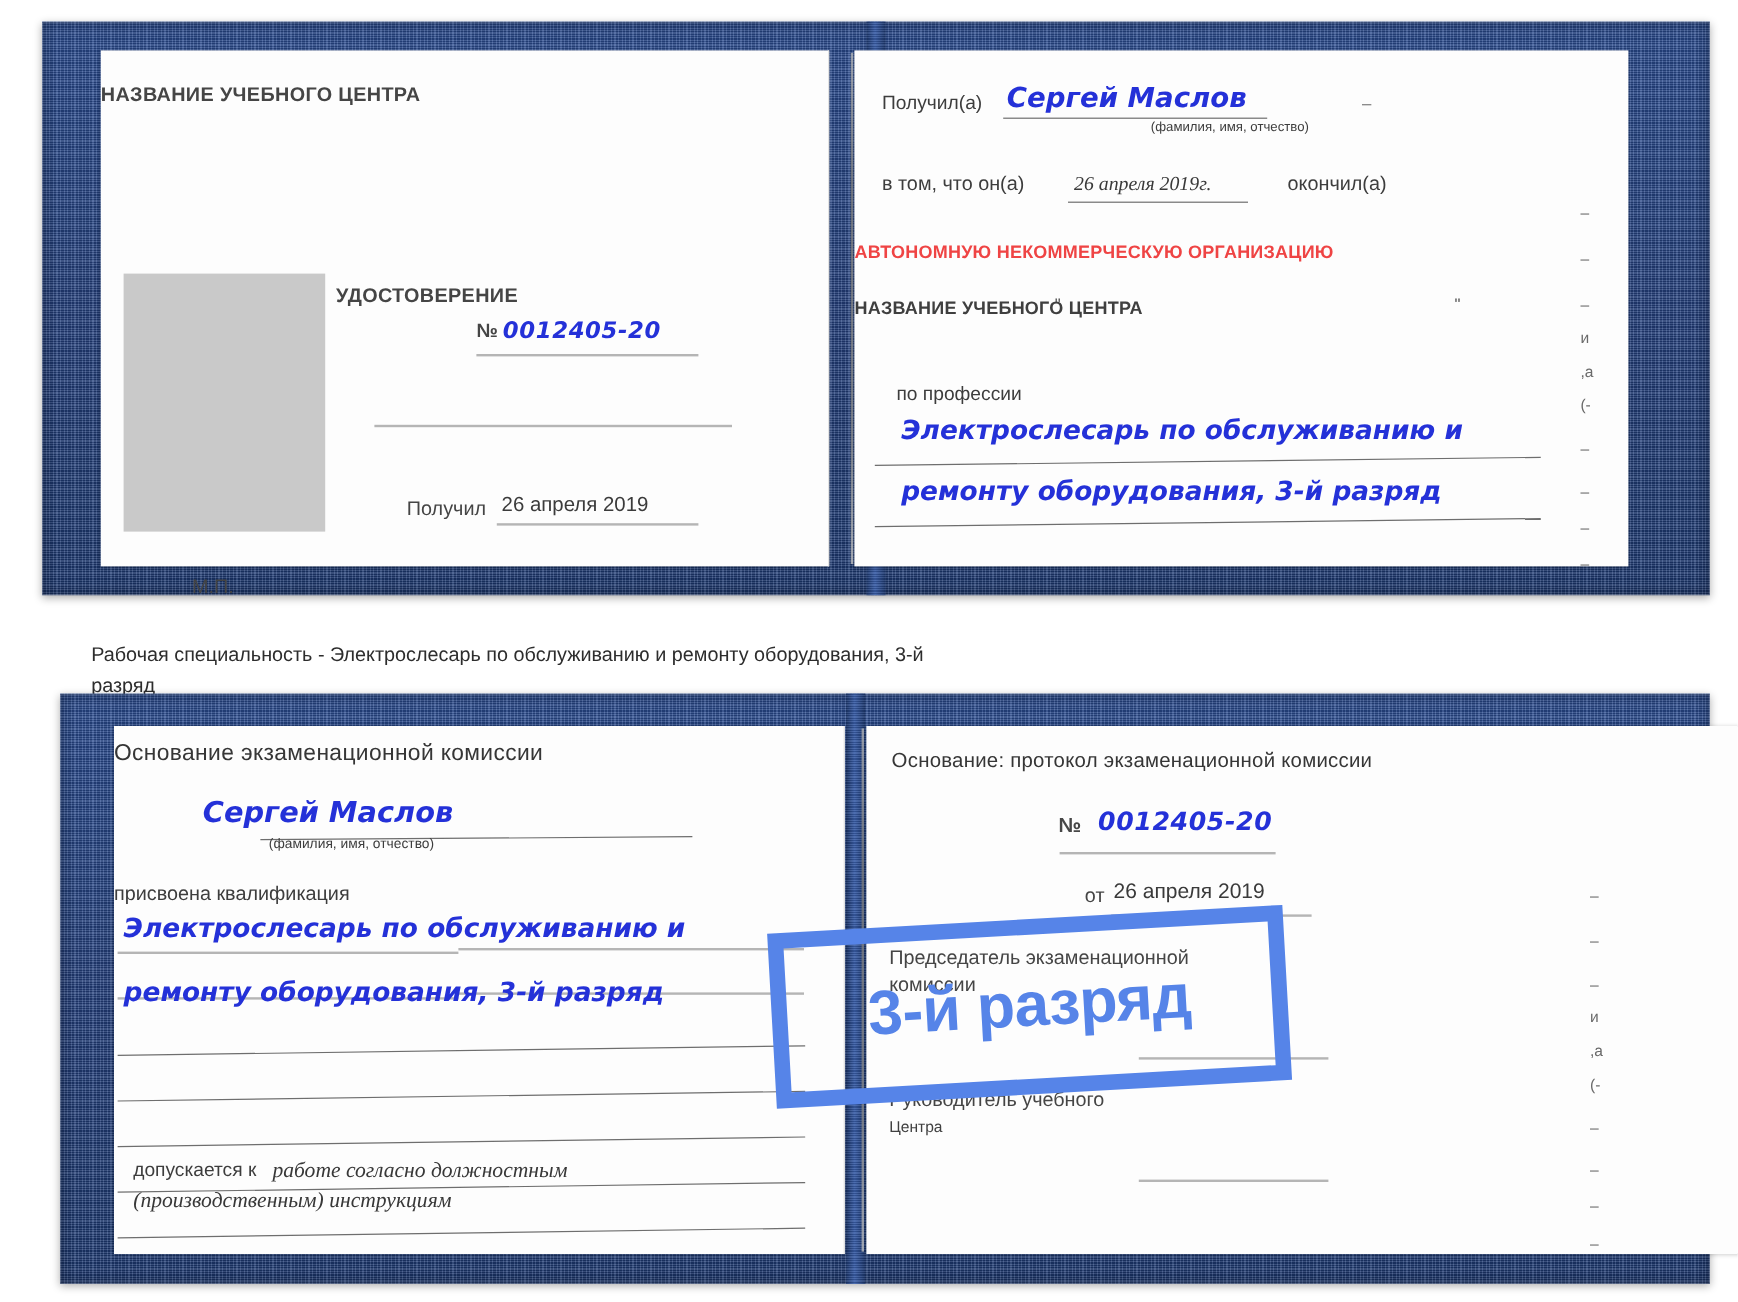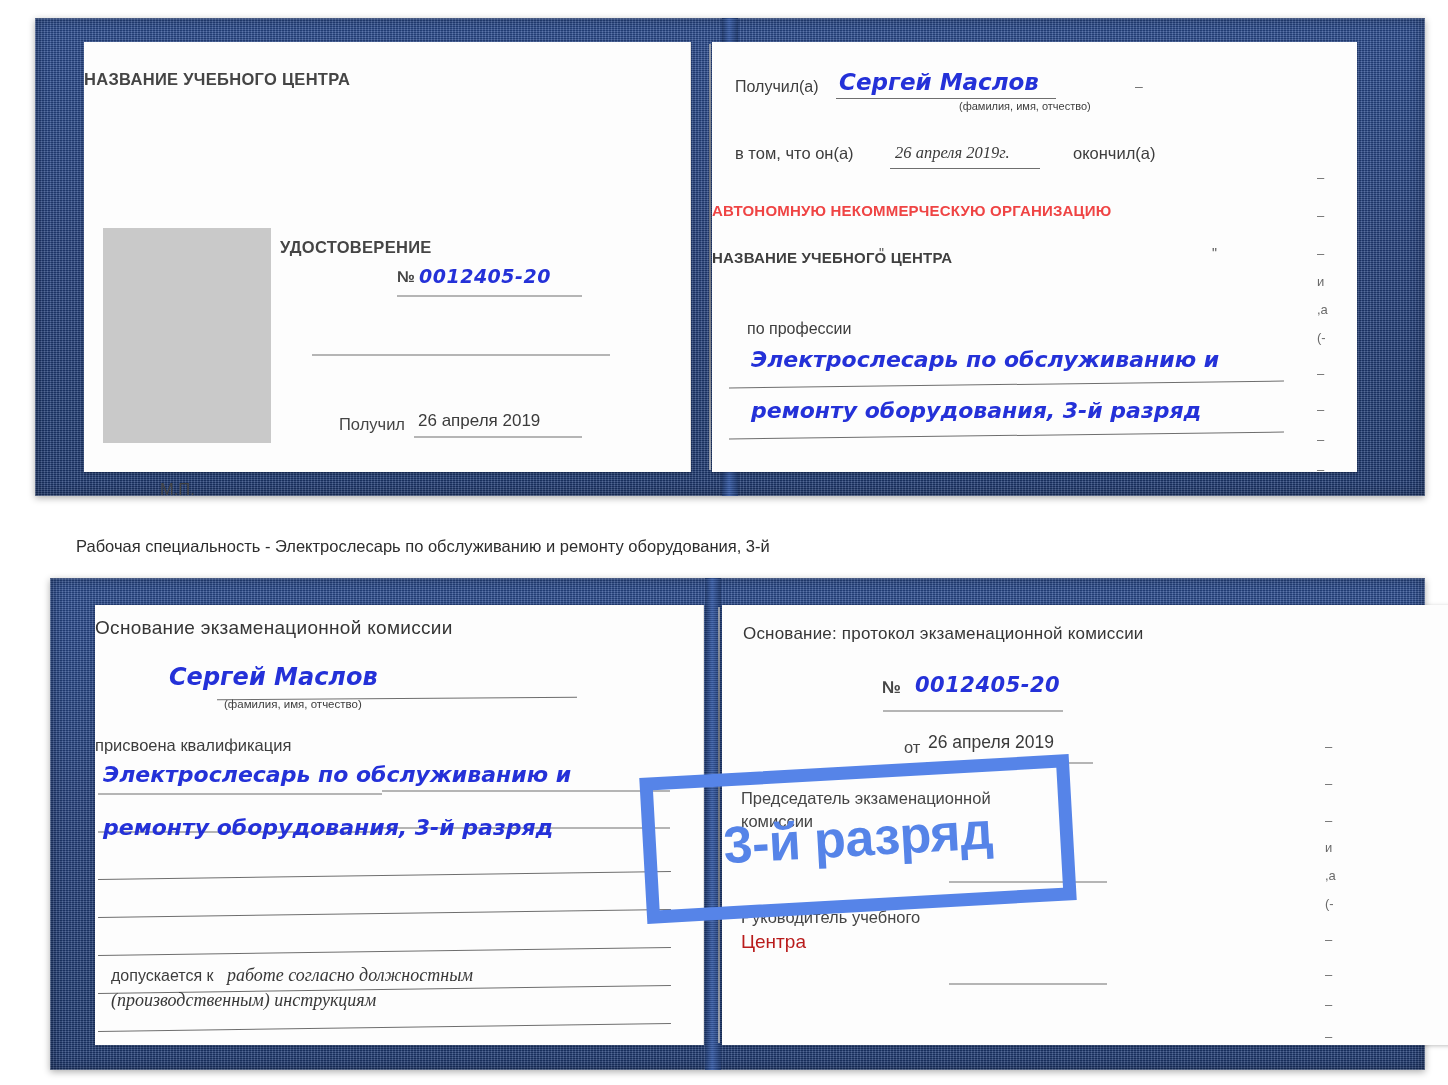--- a/index.html
+++ b/index.html
@@ -170,20 +170,21 @@
       <div class="bleed" style="top:160px;left:0;">(-</div>
       <div class="bleed" style="top:196px;left:0;">–</div>
       <div class="bleed" style="top:232px;left:0;">–</div>
       <div class="bleed" style="top:262px;left:0;">–</div>
       <div class="bleed" style="top:292px;left:0;">–</div>
     </div>
   </div>
 
   <div class="caption" style="left:76px;top:533px;width:1020px;">
     <div>Рабочая специальность - Электрослесарь по обслуживанию и ремонту оборудования, 3-й</div>
+    <div>разряд</div>
   </div>
 
   <div class="book" style="left:50px;top:578px;width:1375px;height:492px;">
     <div class="spine" style="left:655px;"></div>
   </div>
 
   <div class="page left" style="left:95px;top:605px;width:608px;height:440px;">
     <div class="t center" style="left:0;top:12px;width:608px;font-size:19px;color:#363636;letter-spacing:.3px;">Основание экзаменационной комиссии</div>
 
     <div class="t hand" style="left:74px;top:58px;font-size:24px;">Сергей Маслов</div>
@@ -223,21 +224,21 @@
 
     <div class="t" style="left:182px;top:133px;font-size:16.5px;color:#454545;">от</div>
     <div class="t" style="left:206px;top:127px;font-size:17.5px;color:#3a3a3a;">26 апреля 2019</div>
     <div class="rule light" style="left:204px;top:157px;width:167px;"></div>
 
     <div class="t" style="left:19px;top:184px;font-size:16.5px;color:#454545;">Председатель экзаменационной</div>
     <div class="t" style="left:19px;top:207px;font-size:16.5px;color:#454545;">комиссии</div>
     <div class="rule light" style="left:227px;top:276px;width:158px;"></div>
 
     <div class="t" style="left:19px;top:303px;font-size:16.5px;color:#454545;">Руководитель учебного</div>
-    <div class="t" style="left:19px;top:326px;font-size:19px;color:#b91c1c;">Центра</div>
+    <div class="t" style="left:19px;top:326px;font-size:13px;color:#404040;">Центра</div>
     <div class="rule light" style="left:227px;top:378px;width:158px;"></div>
 
     <div style="position:absolute;left:603px;top:134px;width:34px;">
       <div class="bleed" style="top:0;left:0;">–</div>
       <div class="bleed" style="top:37px;left:0;">–</div>
       <div class="bleed" style="top:74px;left:0;">–</div>
       <div class="bleed" style="top:101px;left:0;">и</div>
       <div class="bleed" style="top:129px;left:0;">,а</div>
       <div class="bleed" style="top:157px;left:0;">(-</div>
       <div class="bleed" style="top:193px;left:0;">–</div>

